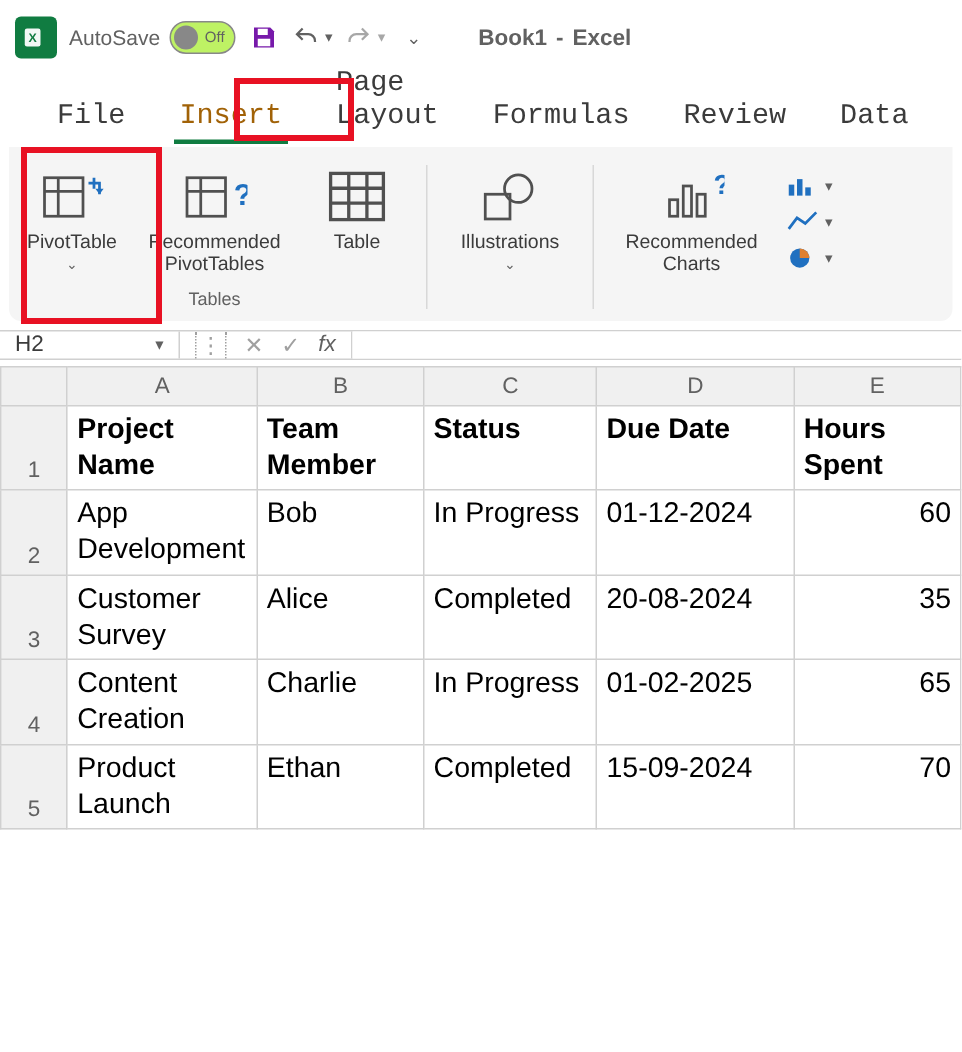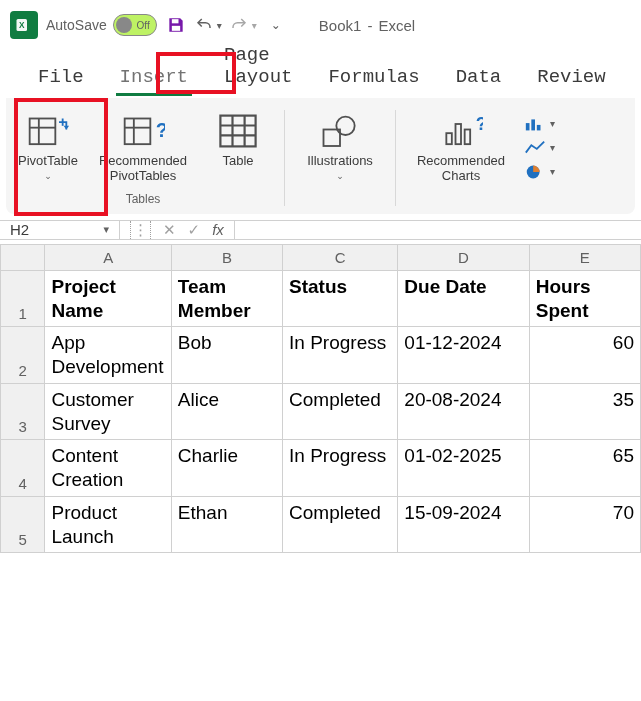--- a/index.html
+++ b/index.html
@@ -10,26 +10,26 @@
   .app-icon { width: 28px; height: 28px; background: #107c41; border-radius: 4px; display: flex; align-items: center; justify-content: center; }
   .app-icon svg { width: 18px; height: 18px; }
   .autosave-group { display: flex; align-items: center; gap: 6px; font-size: 14px; color: #616161; }
   .toggle { width: 44px; height: 22px; border: 1px solid #888; border-radius: 11px; background: #bef264; position: relative; display:flex; align-items:center; justify-content:flex-end; padding-right:6px; font-size:10px; color:#616161;}
   .toggle::before { content:""; position:absolute; left:2px; top:2px; width:16px; height:16px; background:#888; border-radius:50%;}
   .qat-icon { width:22px; height:22px; display:flex; align-items:center; justify-content:center; color:#7719aa; }
   .undo-redo { display:flex; align-items:center; gap:4px; color:#616161;}
   .undo-redo svg { width:18px; height:18px; stroke:#616161; }
   .caret { font-size:10px; color:#616161;}
   .dropdown-caret { font-size:12px; color:#616161; padding:0 6px;}
-  .doc-title { margin-left: 24px; font-size:15px; color:#616161; display:flex; gap:6px; align-items:center;}
+  .doc-title { margin-left: 24px; font-size:15px; color:#616161; display:flex; gap:6px; align-items:center;font-weight:bold;}
 
   
   .tabs { display:flex; align-items:flex-end; gap:20px; padding: 12px 30px 0 30px; height:48px; background:#fff;}
   .tab { font-size:19px; color:#3b3b3b; padding: 6px 8px 10px 8px; cursor:pointer; position:relative;font-family:Liberation Mono, monospace;}
-  .tab.active { color:#737373; }
+  .tab.active { color:#a16207; }
   .tab.active::after { content:""; position:absolute; left:4px; right:4px; bottom:2px; height:3px; background:#107c41;}
   .highlight-red { border:4px solid #e81123; }
   .highlight-tab { position:absolute; border:4px solid #e81123; }
 
   
   .ribbon { background:#f5f5f5; border-bottom-left-radius:8px; border-bottom-right-radius:8px; padding: 8px 6px 4px 6px; margin:0 6px; display:flex; align-items:flex-start; gap:8px;}
   .ribbon-group { display:flex; flex-direction:column; align-items:center; }
   .ribbon-items { display:flex; gap:4px; }
   .ribbon-item { display:flex; flex-direction:column; align-items:center; justify-content:flex-start; width:90px; padding:6px 2px; font-size:13px; color:#3b3b3b; text-align:center; line-height:1.15; gap:4px;}
   .ribbon-item.wide { width:110px;}
@@ -110,22 +110,22 @@
     <span>-</span>
     <span>Excel</span>
   </div>
 </div>
 
 <div class="tabs rel">
   <div class="tab">File</div>
   <div class="tab active">Insert</div>
   <div class="tab">Page Layout</div>
   <div class="tab">Formulas</div>
+  <div class="tab">Review</div>
   <div class="tab">Data</div>
-  <div class="tab">Review</div>
   <div class="highlight-tab" style="left:156px; top:2px; width:80px; height:42px;"></div>
 </div>
 
 <div class="rel">
 <div class="ribbon">
   <div class="ribbon-group">
     <div class="ribbon-items">
       <div class="ribbon-item narrow">
         <div class="ico">
           <svg viewBox="0 0 48 40">

